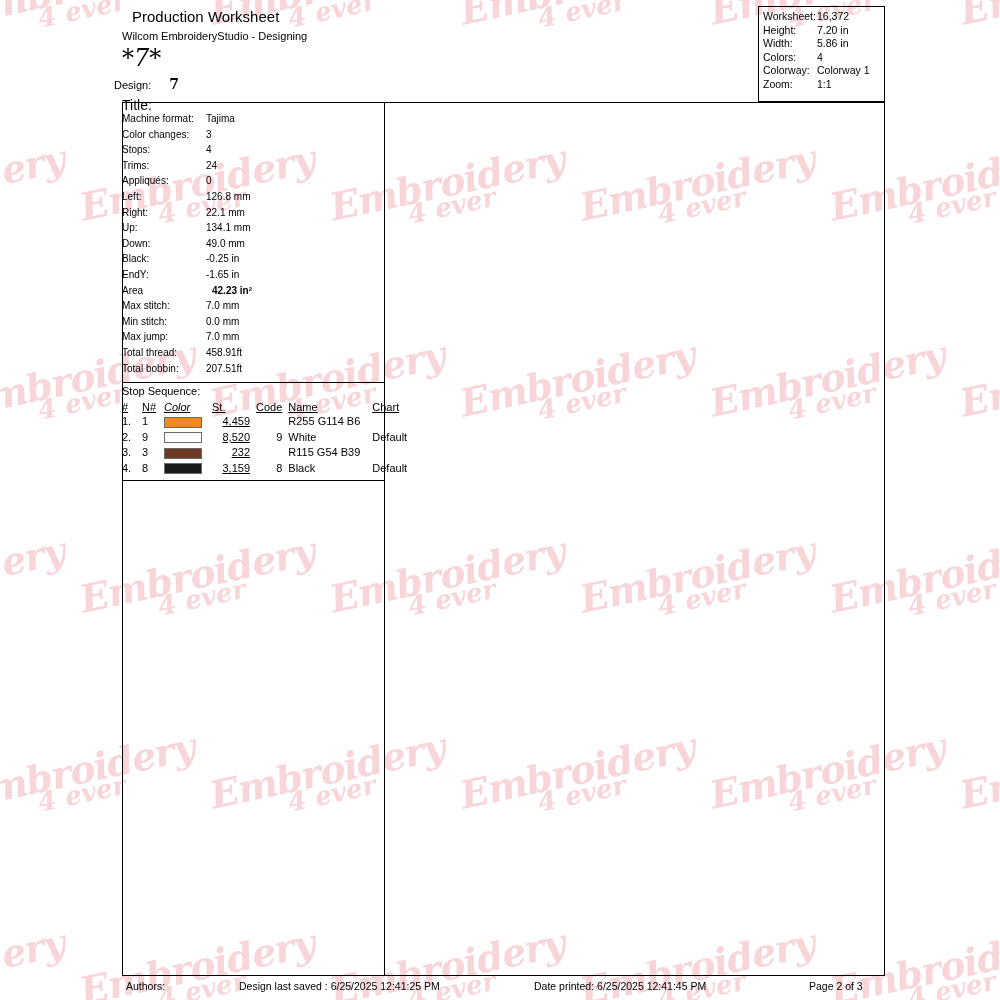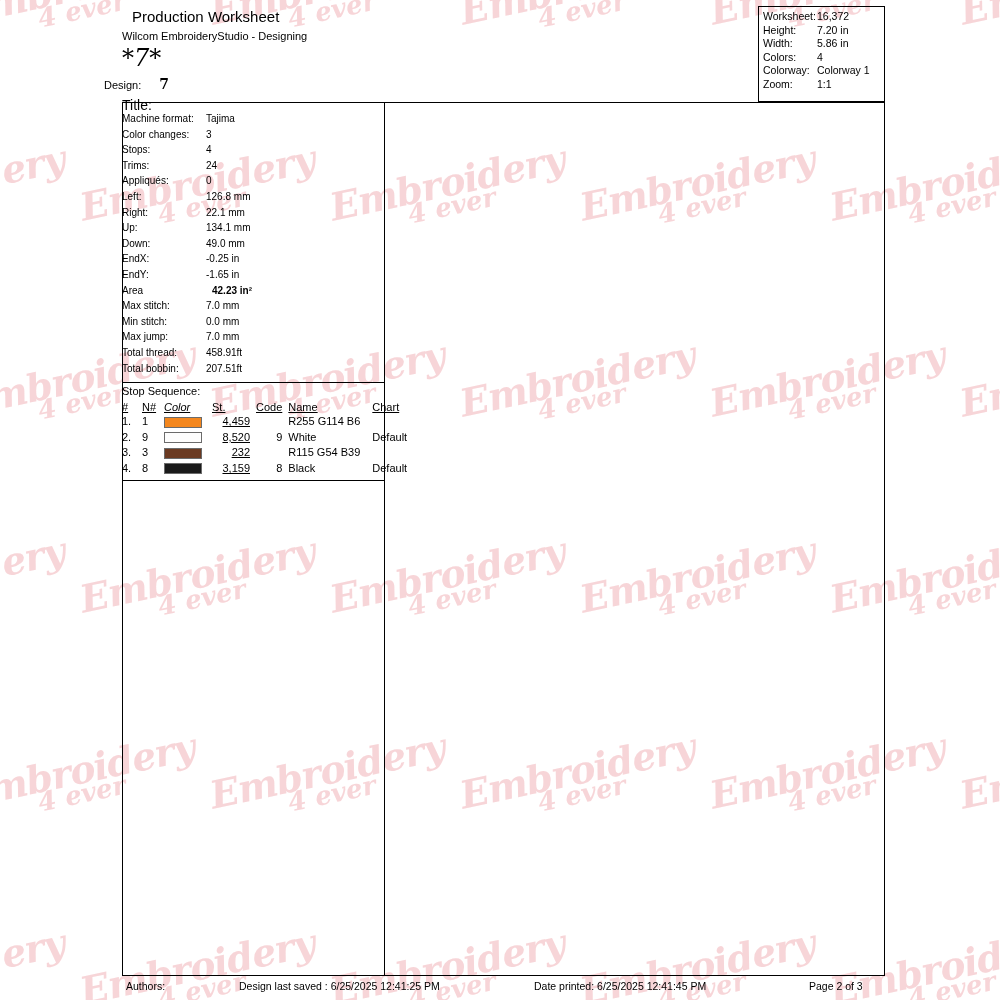--- a/index.html
+++ b/index.html
@@ -64,21 +64,21 @@
   #design-star {
     position: absolute;
     left: 122px;
     top: 44px;
     font-family: "DejaVu Serif", serif;
     font-size: 24px;
     font-style: italic;
   }
   #design-row {
     position: absolute;
-    left: 104px;
+    left: 114px;
     top: 76px;
     font-size: 11px;
   }
   #design-row .val {
     font-family: "DejaVu Serif", serif;
     font-weight: bold;
     font-size: 14px;
     margin-left: 18px;
   }
   #title-row {
@@ -392,21 +392,21 @@
           </tr>
         <tr>
             <td class="k">Up:</td>
             <td class="v">134.1 mm</td>
           </tr>
         <tr>
             <td class="k">Down:</td>
             <td class="v">49.0 mm</td>
           </tr>
         <tr>
-            <td class="k">EndX:</td>
+            <td class="k">Black:</td>
             <td class="v">-0.25 in</td>
           </tr>
         <tr>
             <td class="k">EndY:</td>
             <td class="v">-1.65 in</td>
           </tr>
         <tr>
             <td class="k">Area</td>
             <td class="v" style="padding-left:6px;font-weight:bold;">42.23 in²</td>
           </tr>

